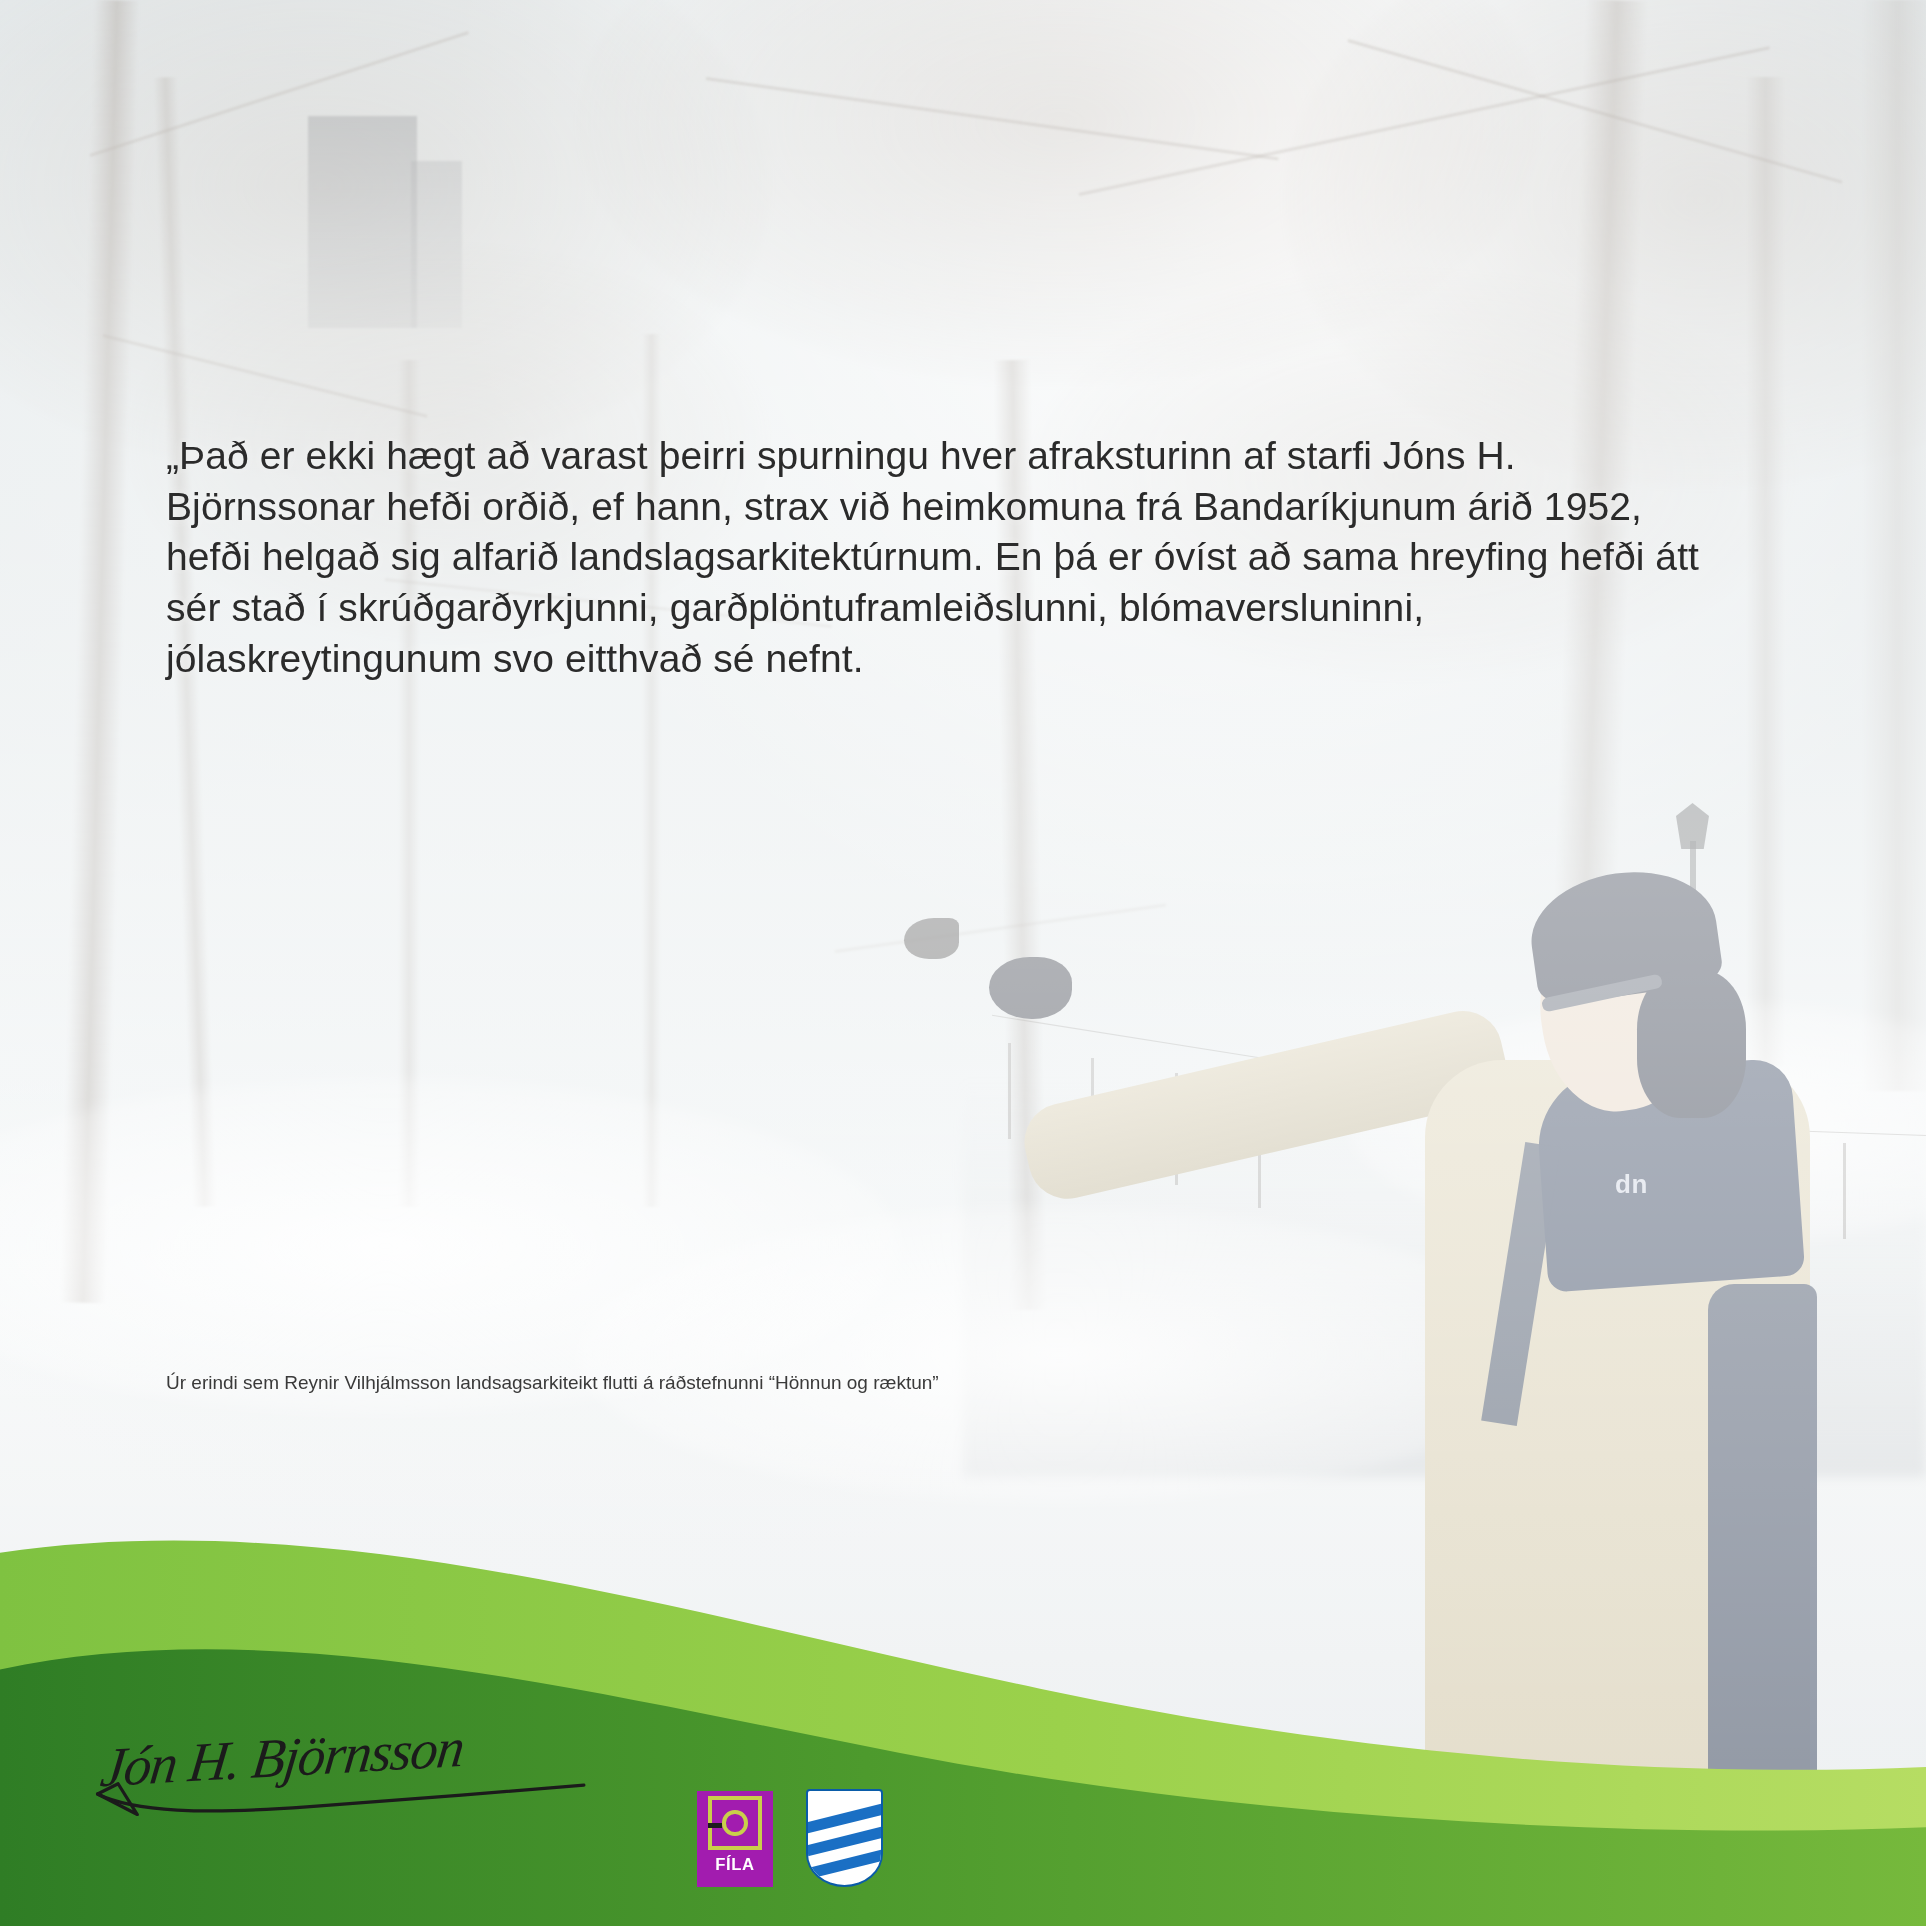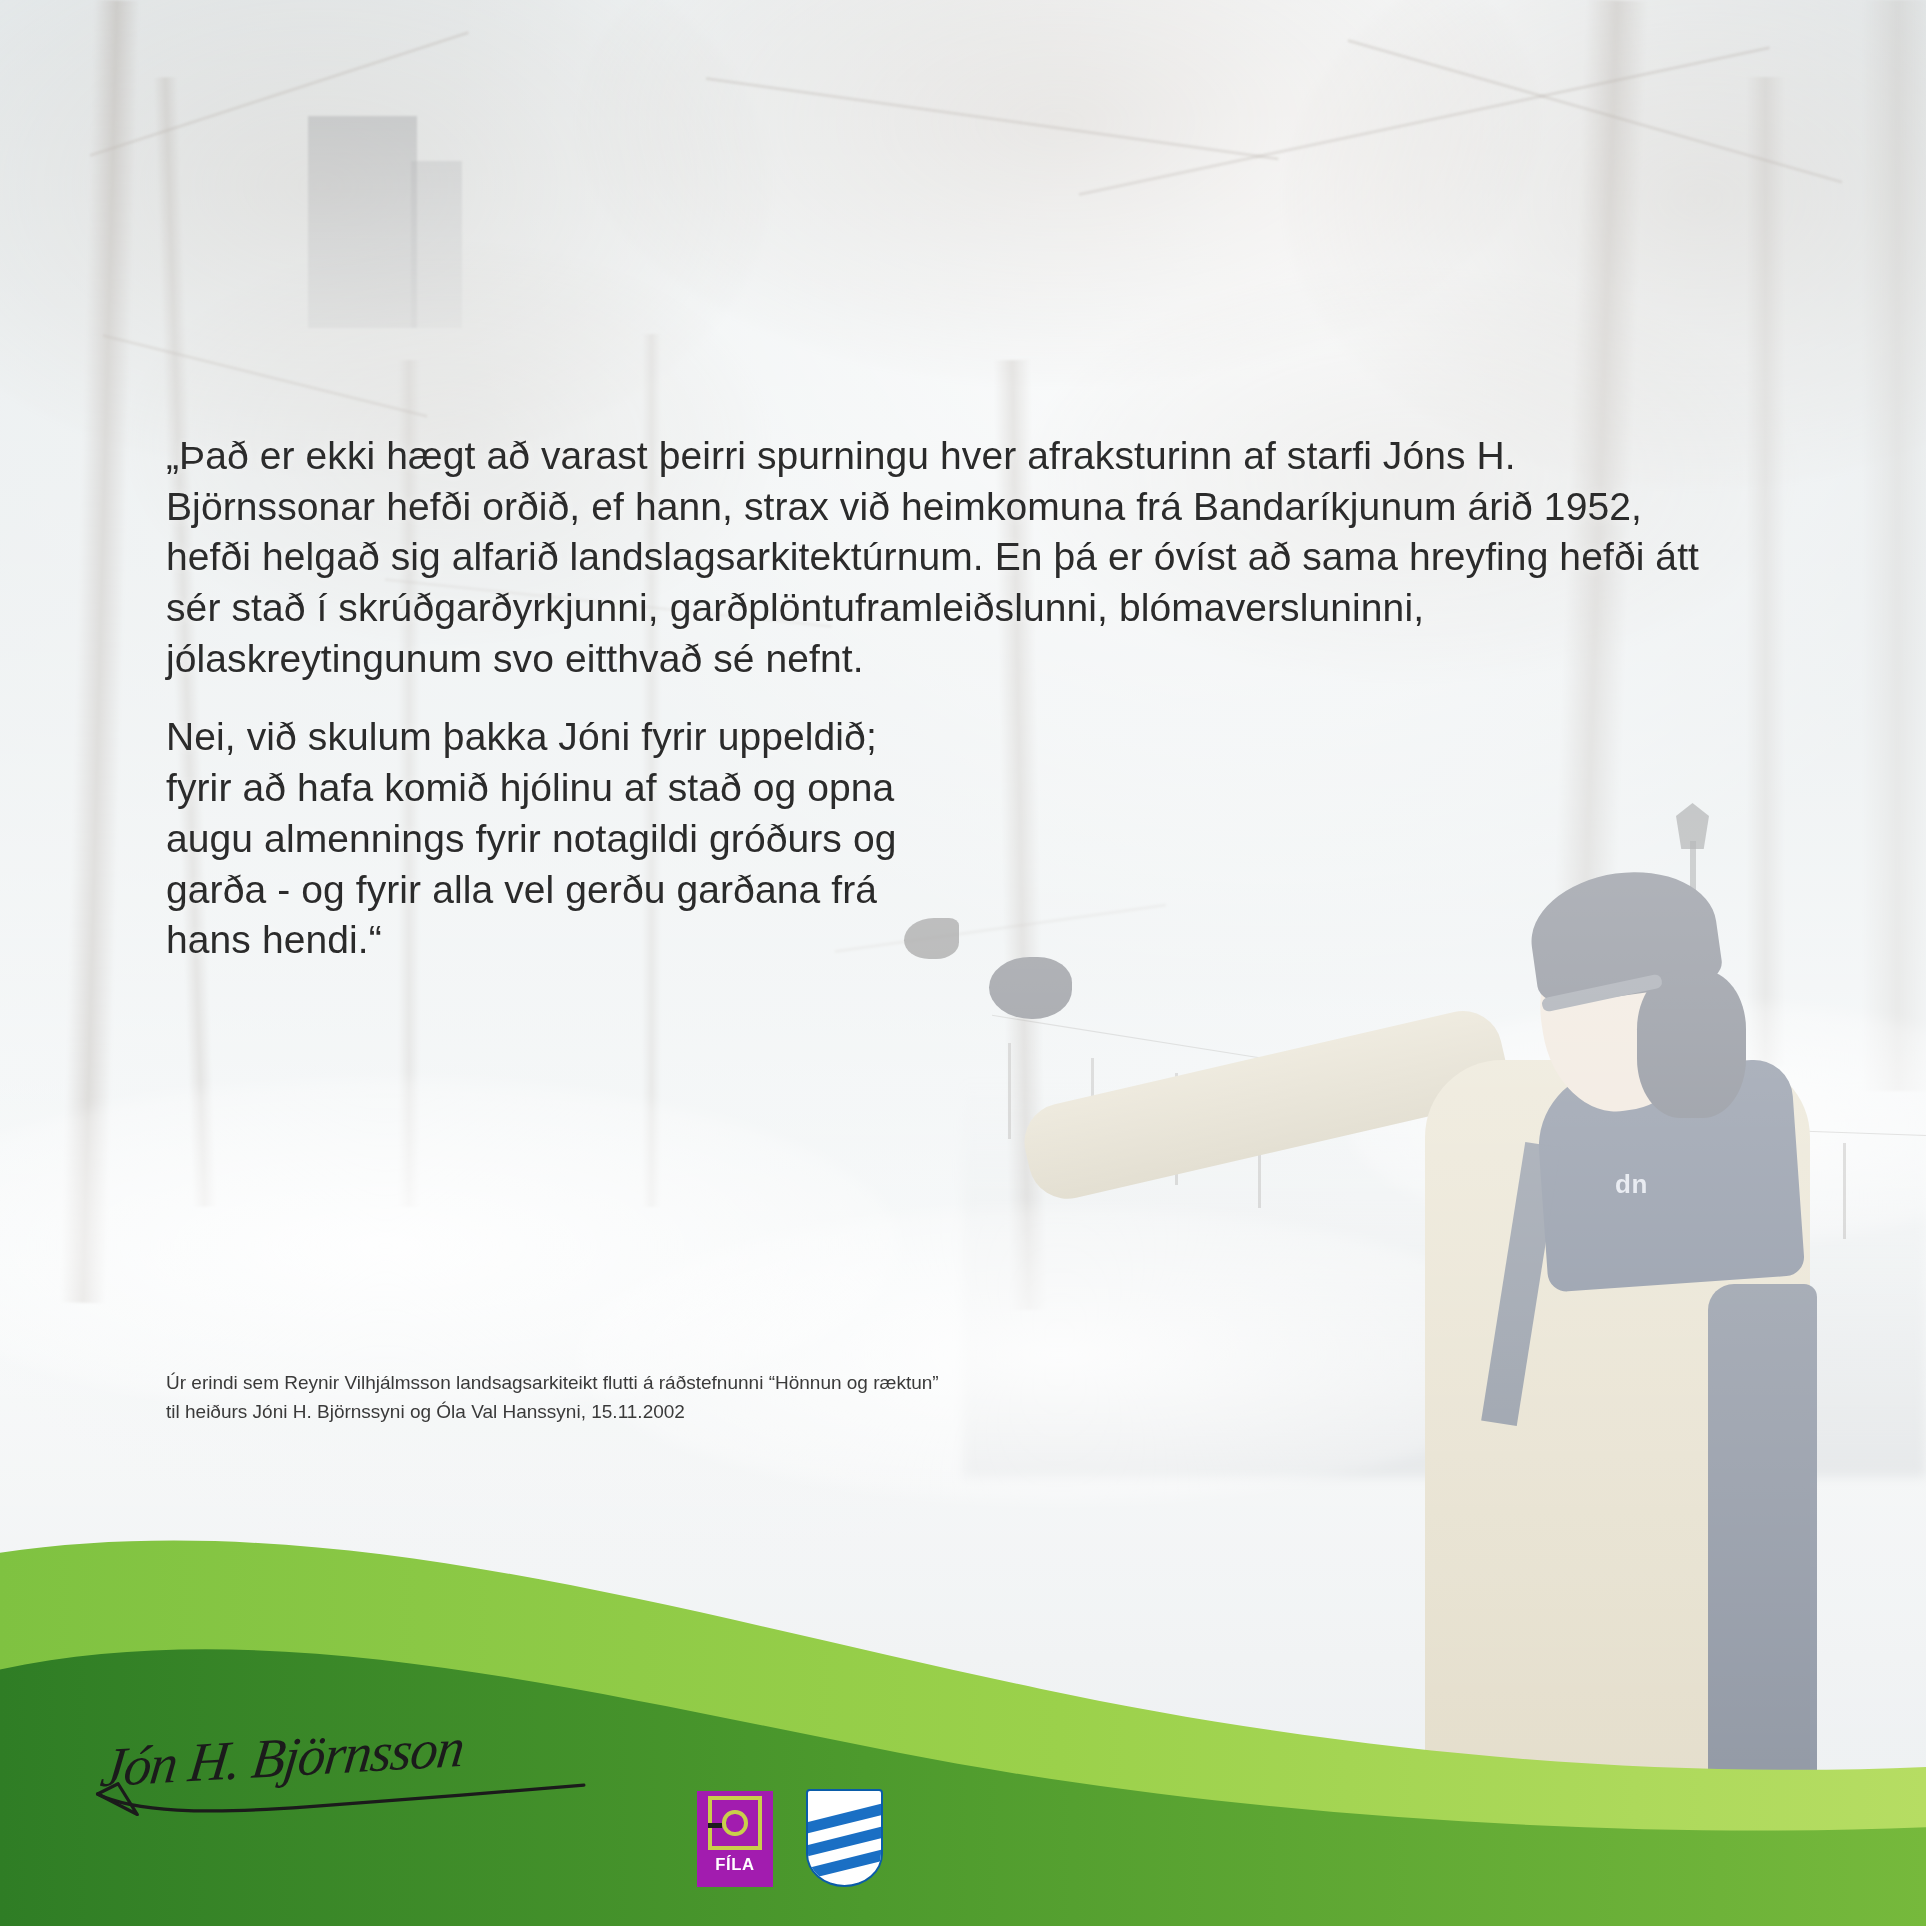--- a/index.html
+++ b/index.html
@@ -391,26 +391,24 @@
       <div class="fig-glasses" style="left:642px; top:87px; width:122px; transform: rotate(-12deg);"></div>
     </div>
 
     <div style="position:absolute; left:904px; top:918px; width:55px; height:41px; background:#2b2b2b; opacity:.75; border-radius:60% 20% 45% 50%;"></div>
   </div>
 
   <div class="veil"></div>
 
   <div class="quote">
     <p>„Það er ekki hægt að varast þeirri spurningu hver afraksturinn af starfi Jóns H. Björnssonar hefði orðið, ef hann, strax við heimkomuna frá Bandaríkjunum árið 1952, hefði helgað sig alfarið landslagsarkitektúrnum. En þá er óvíst að sama hreyfing hefði átt sér stað í skrúðgarðyrkjunni, garðplöntuframleiðslunni, blómaversluninni, jólaskreytingunum svo eitthvað sé nefnt.</p>
-    <p class="narrow">Nei,  við skulum þakka Jóni fyrir uppeldið; fyrir að hafa komið hjólinu af stað og opna augu almennings fyrir notagildi gróðurs og garða - og fyrir alla vel gerðu garðana frá hans hendi.“</p>
   </div>
 
   <div class="caption">
     <div>Úr erindi sem Reynir Vilhjálmsson landsagsarkiteikt flutti á ráðstefnunni “Hönnun og ræktun”</div>
-    <div>til heiðurs Jóni H. Björnssyni og Óla Val Hanssyni, 15.11.2002</div>
   </div>
 
   <div class="wave-wrap">
     <svg viewBox="0 0 3000 700" preserveAspectRatio="none" aria-hidden="true">
       <defs>
         <linearGradient id="gLight" x1="0" y1="0" x2="1" y2="0">
           <stop offset="0%" stop-color="#7fc241"></stop>
           <stop offset="55%" stop-color="#9bd14b"></stop>
           <stop offset="100%" stop-color="#b6dd63"></stop>
         </linearGradient>

